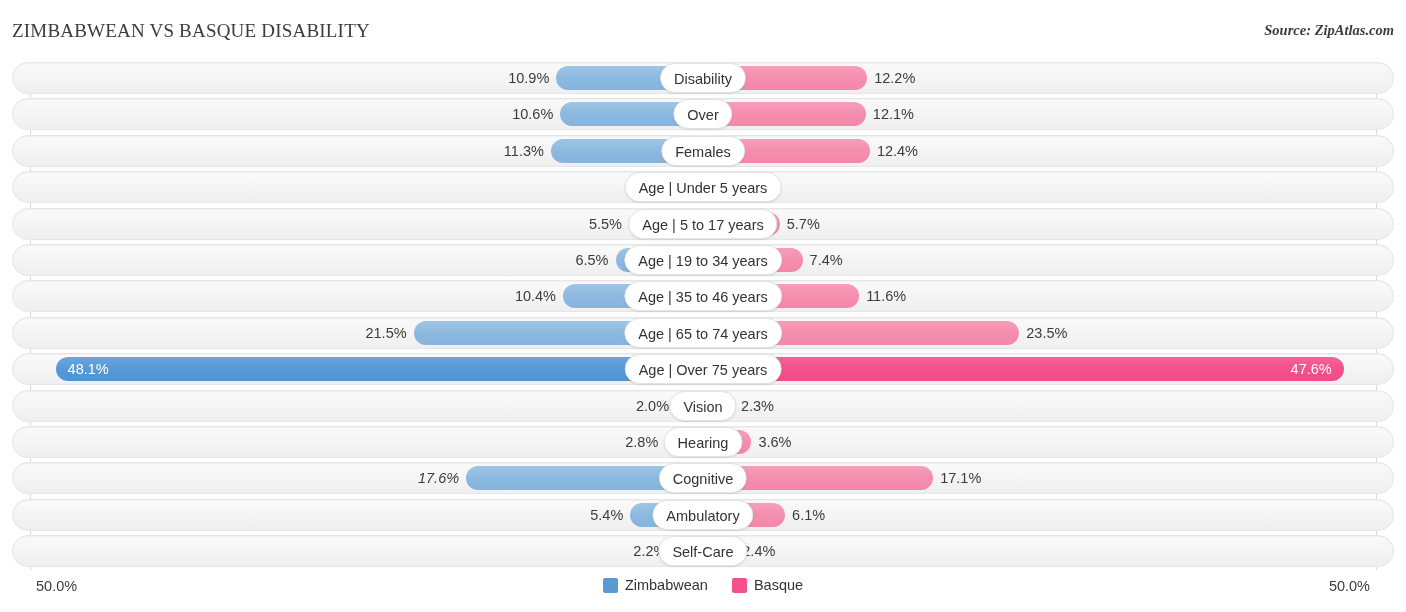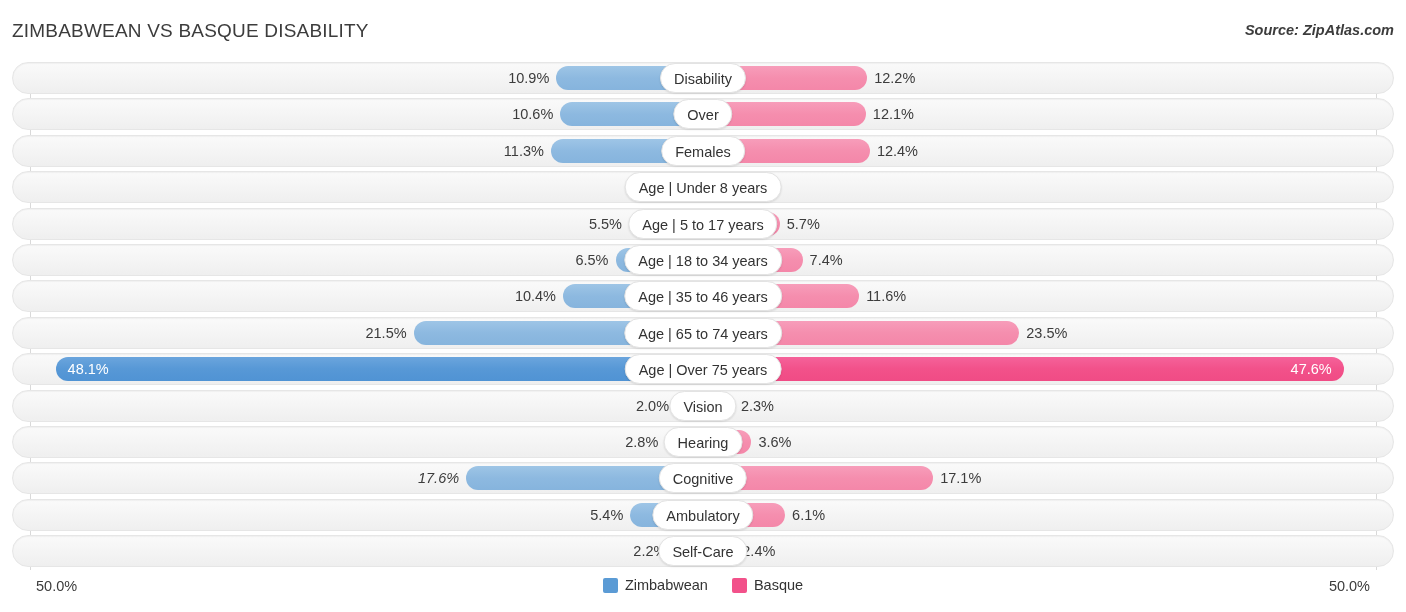--- a/index.html
+++ b/index.html
@@ -14,21 +14,21 @@
     position: relative;
     width: 1406px;
     height: 612px;
     background: #ffffff;
   }
 
   
   .header {
     position: absolute;
     left: 0; top: 0;
-    width: 1406px; height: 56px;
+    width: 1406px; height: 56px; font-family: Liberation Serif, serif;
   }
   .chart-title {
     position: absolute;
     left: 12px; top: 20px;
     font-size: 19px;
     letter-spacing: .2px;
     color: #3c3c3c;
     font-weight: 400;
     white-space: nowrap;
   }
@@ -203,37 +203,37 @@
           <div class="val val-left" style="left: 12px; width: 531.902px;">11.3%</div>
           <div class="val val-right" style="left: 876.904px;">12.4%</div>
           <div class="pill">Females</div>
         </div>
         <div class="row">
           <div class="track"></div>
           <div class="bar bar-left" style="left: 686.848px; width: 16.152px;"></div>
           <div class="bar bar-right" style="left: 703px; width: 17.498px;"></div>
           <div class="val val-left" style="left: 12px; width: 667.848px;">1.2%</div>
           <div class="val val-right" style="left: 727.498px;">1.3%</div>
-          <div class="pill">Age | Under 8 years</div>
+          <div class="pill">Age | Under 5 years</div>
         </div>
         <div class="row">
           <div class="track"></div>
           <div class="bar bar-left" style="left: 628.97px; width: 74.03px;"></div>
           <div class="bar bar-right" style="left: 703px; width: 76.722px;"></div>
           <div class="val val-left" style="left: 12px; width: 609.97px;">5.5%</div>
           <div class="val val-right" style="left: 786.722px;">5.7%</div>
           <div class="pill">Age | 5 to 17 years</div>
         </div>
         <div class="row">
           <div class="track"></div>
           <div class="bar bar-left" style="left: 615.51px; width: 87.49px;"></div>
           <div class="bar bar-right" style="left: 703px; width: 99.604px;"></div>
           <div class="val val-left" style="left: 12px; width: 596.51px;">6.5%</div>
           <div class="val val-right" style="left: 809.604px;">7.4%</div>
-          <div class="pill">Age | 18 to 34 years</div>
+          <div class="pill">Age | 19 to 34 years</div>
         </div>
         <div class="row">
           <div class="track"></div>
           <div class="bar bar-left" style="left: 563.016px; width: 139.984px;"></div>
           <div class="bar bar-right" style="left: 703px; width: 156.136px;"></div>
           <div class="val val-left" style="left: 12px; width: 544.016px;">10.4%</div>
           <div class="val val-right" style="left: 866.136px;">11.6%</div>
           <div class="pill">Age | 35 to 46 years</div>
         </div>
         <div class="row">

